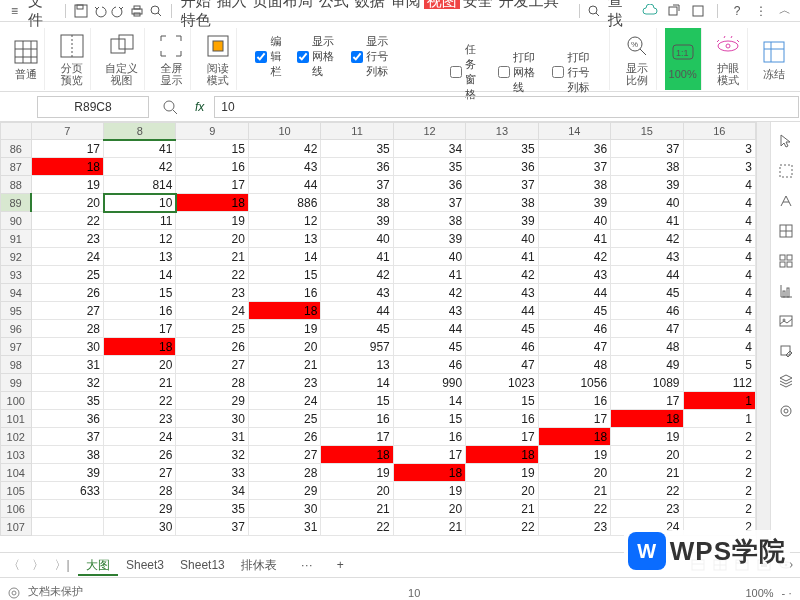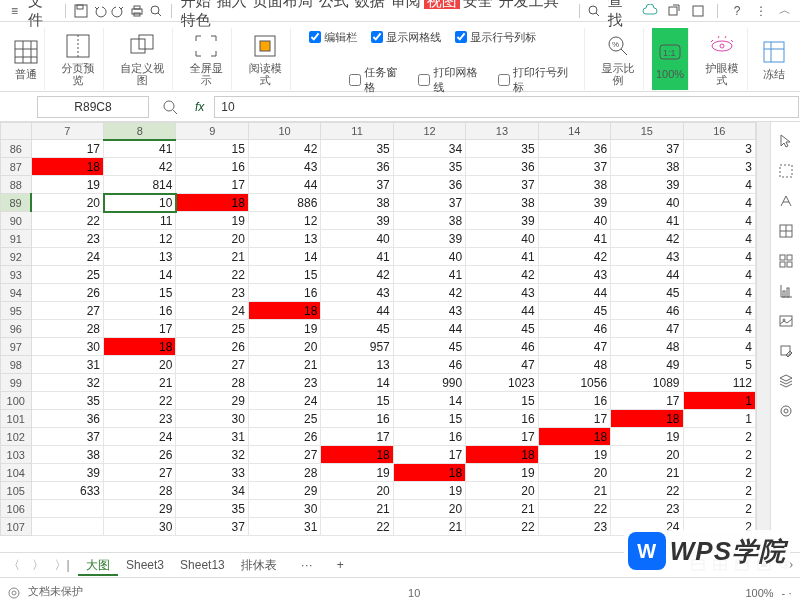--- a/index.html
+++ b/index.html
@@ -9,21 +9,21 @@
     .menu-icon { width: 18px; height: 18px; display: inline-flex; align-items: center; justify-content: center; color: #555; }
     .menu-item { padding: 0 3px; color: #444; font-size: 15px; cursor: pointer; }
     .menu-item.active { background: #ef4444; color: #fff; }
     .menu-sep { width: 1px; height: 14px; background: #ccc; margin: 0 4px; }
     
     .ribbon { height: 70px; display: flex; align-items: flex-start; padding: 6px 8px 0; border-bottom: 1px solid #ddd; gap: 8px; }
     .ribbon-group { display: flex; flex-direction: column; align-items: center; justify-content: center; padding: 0 4px; border-right: 1px solid #eee; height: 62px; }
     .ribbon-group:last-child { border-right: none; }
     .ribbon-label { font-size: 11px; color: #555; margin-top: 2px; text-align: center; line-height: 1.1; }
     .ribbon-icon { width: 28px; height: 28px; display: flex; align-items: center; justify-content: center; }
-    .ribbon-check-group { display: flex; flex-direction: column; gap: 12px; padding-top: 6px; }
+    .ribbon-check-group { display: flex; flex-direction: row; gap: 12px; padding-top: 6px; }
     .ribbon-checkrow { display: flex; gap: 14px; }
     .chk { display: flex; align-items: center; gap: 3px; font-size: 11px; color: #444; }
     .chk input { width: 12px; height: 12px; }
     
     .refbar { height: 30px; display: flex; align-items: center; border-bottom: 1px solid #ddd; padding: 0 1px; gap: 6px; }
     .name-box { width: 112px; height: 22px; border: 1px solid #ccc; padding: 0 6px; display: flex; align-items: center; justify-content: center; font-size: 12px; margin-left: 36px; }
     .fx-label { font-style: italic; color: #14532d; padding: 0 4px; }
     .formula-input { flex: 1; height: 22px; border: 1px solid #ccc; padding: 0 6px; display: flex; align-items: center; font-size: 12px; }
     .zoom-icon { padding: 0 6px; color: #666; }
     
@@ -46,21 +46,21 @@
     .tab { padding: 2px 8px; }
     .tab.active { color: #2e7d32; border-bottom: 2px solid #2e7d32; }
     .tab-arrow { width: 16px; text-align: center; color: #888; }
     
     .statusbar { height: 22px; border-top: 1px solid #ddd; display: flex; align-items: flex-end; padding: 0 8px; font-size: 11px; color: #666; gap: 8px; }
     .statusbar .spacer { flex: 1; }
     .view-btn { width: 16px; height: 14px; display: inline-flex; align-items:center; justify-content:center; }
     
     .watermark { position: absolute; right: 10px; bottom: 28px; display: flex; align-items: center; gap: 4px; background: rgba(255,255,255,0.9); padding: 2px 4px; }
     .watermark .wlogo { width: 38px; height: 38px; border-radius: 8px; background: #0a6cff; display:flex; align-items:center; justify-content:center; color:#fff; font-weight:bold; font-size:20px; }
-    .watermark .wtxt { font-size: 26px; font-weight: bold; letter-spacing: 1px; font-style: italic; }
+    .watermark .wtxt { font-size: 26px; font-weight: bold; letter-spacing: 1px; }
     
     svg { display: block; }
     .top-right { margin-left: auto; display: flex; align-items: center; gap: 6px; color:#666; }
   </style>
 </head>
 <body>
 
 <div class="top-menu">
   <span class="menu-icon">≡</span>
   <span class="menu-item">文件</span>

